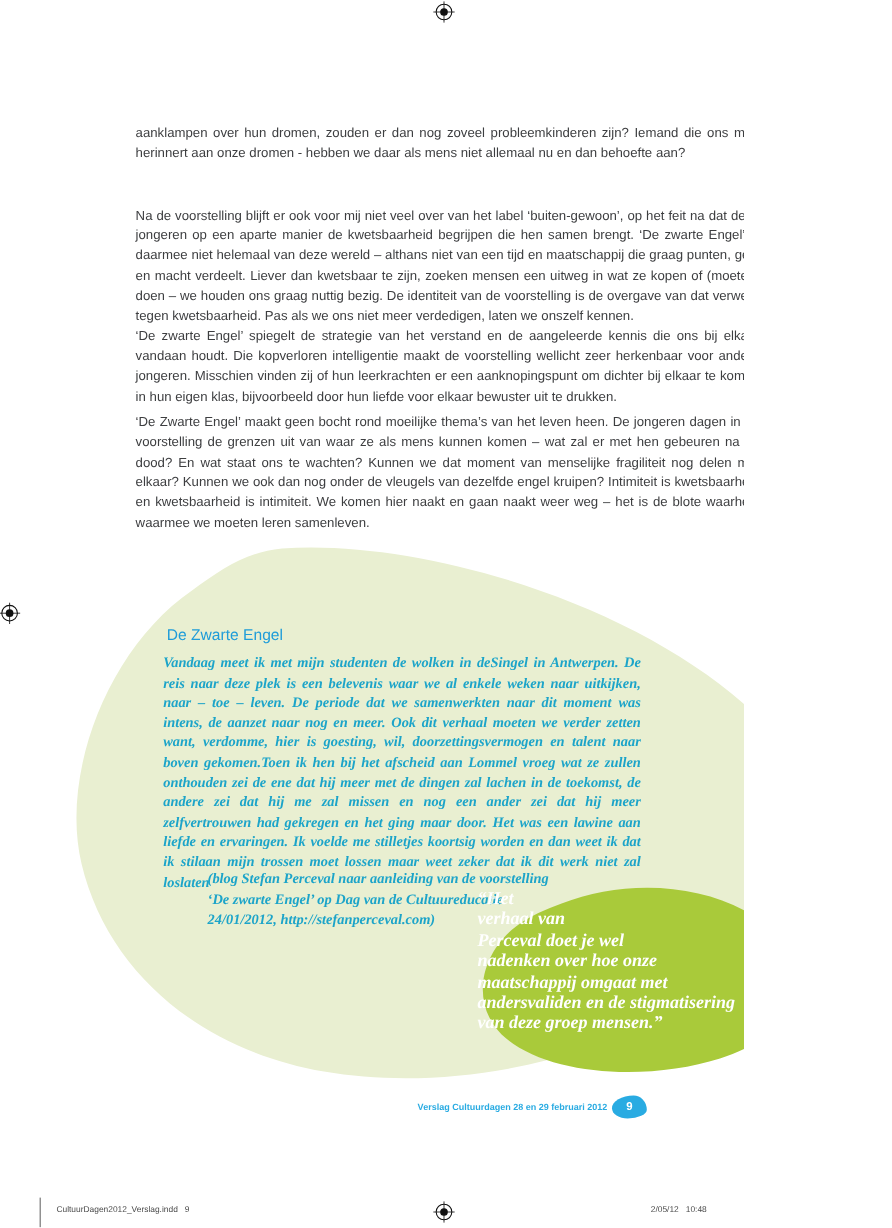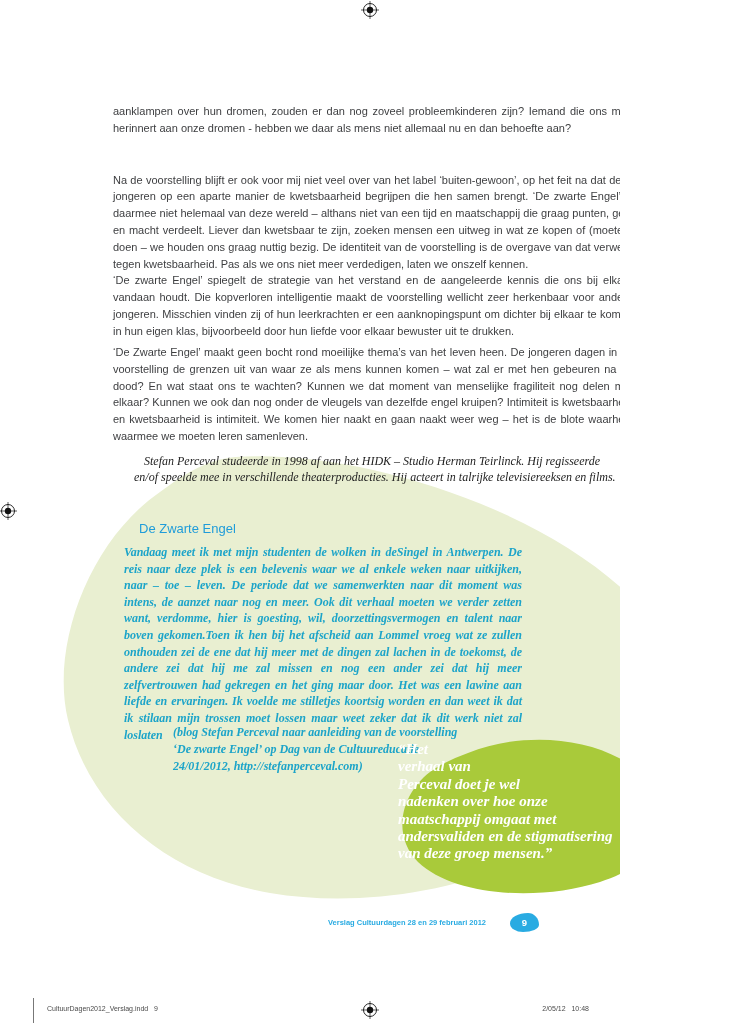--- a/index.html
+++ b/index.html
@@ -18,32 +18,32 @@
   .article{position:absolute;left:113px;top:103px;width:520px;z-index:2;
            font-size:11px;line-height:16.8px;text-align:justify;}
   .article p{margin:0 0 4.5px 0;}
   .article p.m0{margin-bottom:0;margin-top:35px;}
   .bio{margin:8px 0 0 21px;text-indent:10px;width:492px;
        font-family:"Liberation Serif",serif;font-style:italic;font-size:12px;
        line-height:16.5px;color:#222;text-align:left;}
   
   .blob-heading{position:absolute;left:139px;top:521px;z-index:2;
                 font-size:13px;font-weight:normal;color:var(--heading_blue,#1f9cd9);}
-  .blob-text{position:absolute;left:124px;top:544px;width:398px;z-index:2;
+  .blob-text{position:absolute;left:136px;top:544px;width:398px;z-index:2;
              font-family:"Liberation Serif",serif;font-style:italic;font-weight:bold;
              font-size:12px;line-height:16.6px;color:var(--blob_text,#1ca4c9);text-align:justify;}
   .blob-citation{position:absolute;left:173px;top:724px;width:340px;z-index:2;
                  font-family:"Liberation Serif",serif;font-style:italic;font-weight:bold;
                  font-size:12px;line-height:17px;color:var(--blob_text,#1ca4c9);white-space:pre-line;}
   
   .quote-text{position:absolute;left:398px;top:741px;width:268px;z-index:2;text-align:left;
               font-family:"Liberation Serif",serif;font-style:italic;font-weight:bold;
               font-size:15px;line-height:17.4px;color:#ffffff;white-space:pre-line;}
   
-  .footer{position:absolute;top:913px;right:81px;z-index:3;display:flex;align-items:center;gap:24px;}
+  .footer{position:absolute;top:913px;right:81px;z-index:3;display:flex;align-items:center;gap:4px;}
   .footer-label{font-size:7.5px;font-weight:bold;color:var(--cyan,#29abe2);}
   .page-bubble{width:29px;height:19px;background:var(--cyan,#29abe2);
                border-radius:62% 38% 55% 45% / 55% 62% 38% 45%;
                display:flex;align-items:center;justify-content:center;
                color:#fff;font-size:9.5px;font-weight:bold;}
   
   .slug-left{position:absolute;left:47px;top:1005px;font-size:7px;color:var(--slug_text,#4a4a4a);white-space:pre;z-index:5;}
   .slug-right{position:absolute;right:31px;top:1005px;font-size:7px;color:var(--slug_text,#4a4a4a);white-space:pre;z-index:5;}
 </style>
 </head>
@@ -92,21 +92,20 @@
     <circle cx="9" cy="9" r="3.2" fill="#111"></circle>
   </svg>
   <div class="cropline l"></div>
   <div class="cropline r"></div>
 
   <div class="article">
     <p>aanklampen over hun dromen, zouden er dan nog zoveel probleemkinderen zijn? Iemand die ons mee herinnert aan onze dromen - hebben we daar als mens niet allemaal nu en dan behoefte aan?</p>
     <p class="m0">Na de voorstelling blijft er ook voor mij niet veel over van het label ‘buiten-gewoon’, op het feit na dat deze jongeren op een aparte manier de kwetsbaarheid begrijpen die hen samen brengt. ‘De zwarte Engel’ is daarmee niet helemaal van deze wereld – althans niet van een tijd en maatschappij die graag punten, geld en macht verdeelt. Liever dan kwetsbaar te zijn, zoeken mensen een uitweg in wat ze kopen of (moeten) doen – we houden ons graag nuttig bezig. De identiteit van de voorstelling is de overgave van dat verweer tegen kwetsbaarheid. Pas als we ons niet meer verdedigen, laten we onszelf kennen.</p>
     <p>‘De zwarte Engel’ spiegelt de strategie van het verstand en de aangeleerde kennis die ons bij elkaar vandaan houdt. Die kopverloren intelligentie maakt de voorstelling wellicht zeer herkenbaar voor andere jongeren. Misschien vinden zij of hun leerkrachten er een aanknopingspunt om dichter bij elkaar te komen in hun eigen klas, bijvoorbeeld door hun liefde voor elkaar bewuster uit te drukken.</p>
     <p>‘De Zwarte Engel’ maakt geen bocht rond moeilijke thema’s van het leven heen. De jongeren dagen in de voorstelling de grenzen uit van waar ze als mens kunnen komen – wat zal er met hen gebeuren na de dood? En wat staat ons te wachten? Kunnen we dat moment van menselijke fragiliteit nog delen met elkaar? Kunnen we ook dan nog onder de vleugels van dezelfde engel kruipen? Intimiteit is kwetsbaarheid en kwetsbaarheid is intimiteit. We komen hier naakt en gaan naakt weer weg – het is de blote waarheid waarmee we moeten leren samenleven.</p>
-    <div class="bio">Stefan Perceval studeerde in 1998 af aan het HIDK – Studio Herman Teirlinck. Hij regisseerde en/of speelde mee in verschillende theaterproducties. Hij acteert in talrijke televisiereeksen en films.</div>
   </div>
 
   <div class="blob-heading">De Zwarte Engel</div>
   <div class="blob-text">Vandaag meet ik met mijn studenten de wolken in deSingel in Antwerpen. De reis naar deze plek is een belevenis waar we al enkele weken naar uitkijken, naar – toe – leven. De periode dat we samenwerkten naar dit moment was intens, de aanzet naar nog en meer. Ook dit verhaal moeten we verder zetten want, verdomme, hier is goesting, wil, doorzettingsvermogen en talent naar boven gekomen.Toen ik hen bij het afscheid aan Lommel vroeg wat ze zullen onthouden zei de ene dat hij meer met de dingen zal lachen in de toekomst, de andere zei dat hij me zal missen en nog een ander zei dat hij meer zelfvertrouwen had gekregen en het ging maar door. Het was een lawine aan liefde en ervaringen. Ik voelde me stilletjes koortsig worden en dan weet ik dat ik stilaan mijn trossen moet lossen maar weet zeker dat ik dit werk niet zal loslaten</div>
   <div class="blob-citation">(blog Stefan Perceval naar aanleiding van de voorstelling
 ‘De zwarte Engel’ op Dag van de Cultuureducatie
 24/01/2012, http://stefanperceval.com)</div>
 
   <div class="quote-text">“Het
 verhaal van

